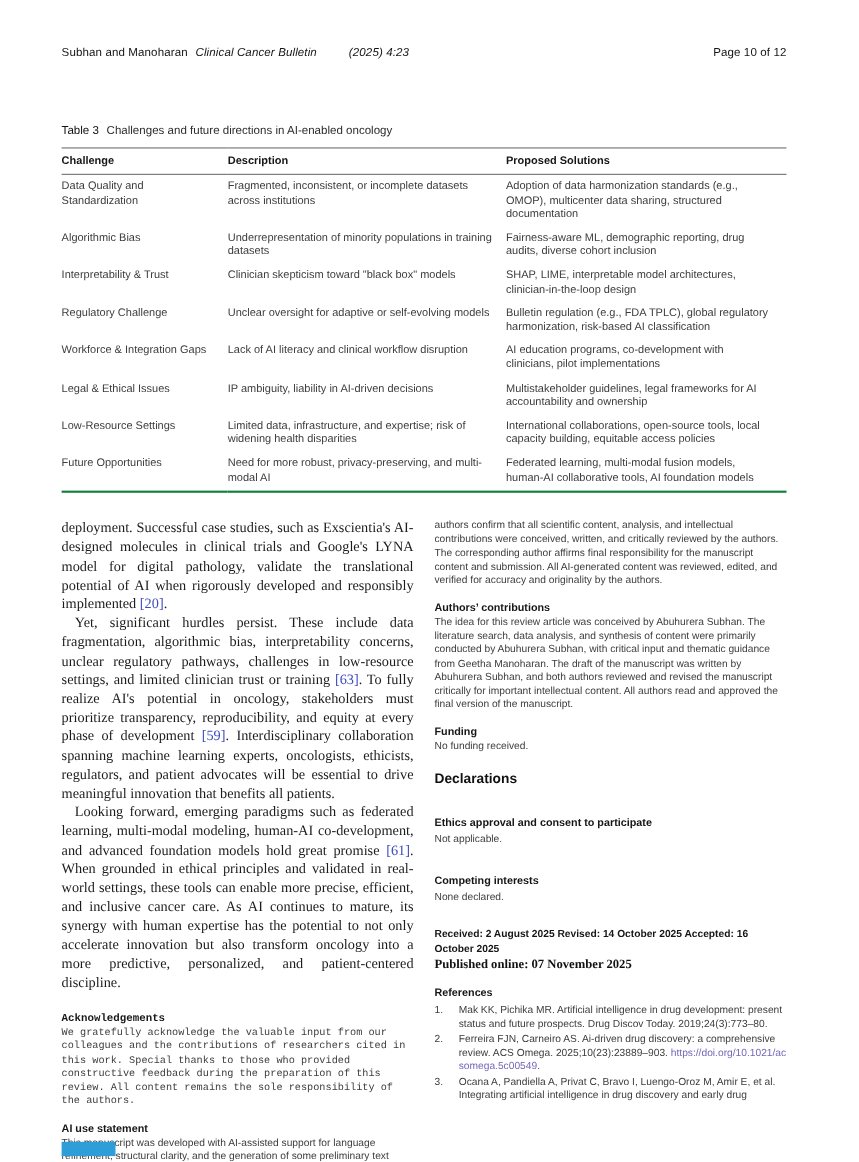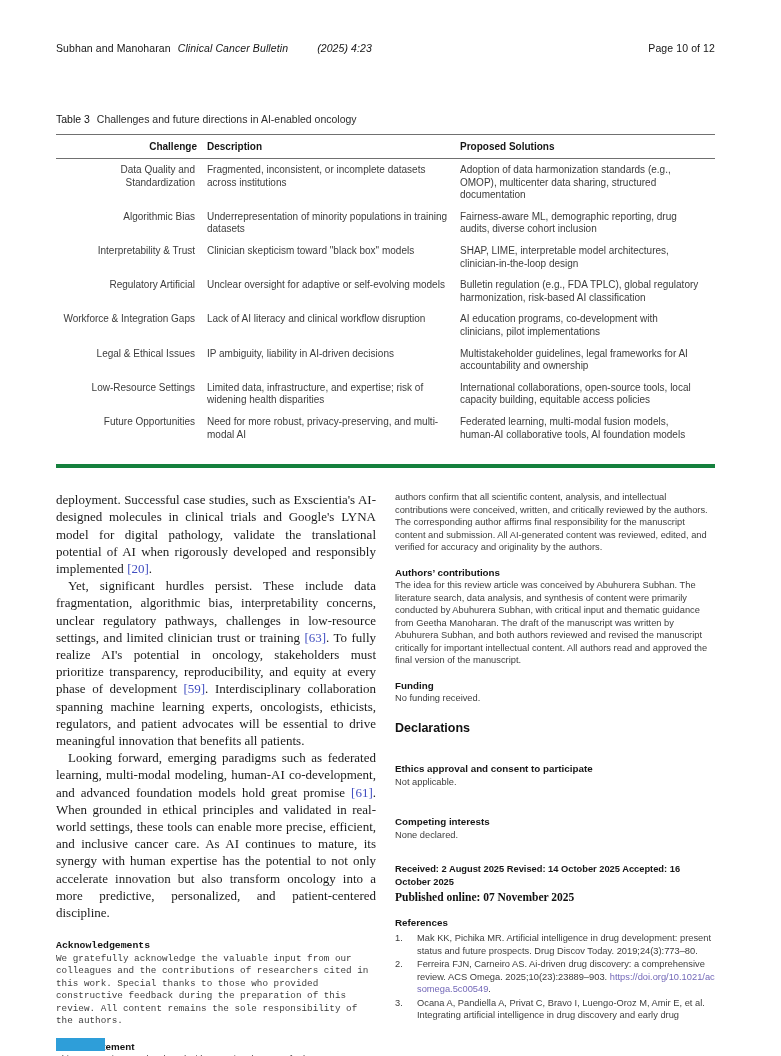--- a/index.html
+++ b/index.html
@@ -15,25 +15,25 @@
   .rh-journal { font-style:italic; margin-left:4px; }
   .rh-issue { font-style:italic; margin-left:26px; }
   
   .table-block { margin-top:59px; }
   .table-caption { font-size:10.5px; color:#2d2d2d; margin-bottom:9px; }
   .table-caption .tlabel { font-weight:normal; margin-right:7px; color:#111; }
   table { width:100%; border-collapse:collapse; font-size:10px; color:#3c3c3c; table-layout:fixed; }
   thead th { text-align:left; font-weight:bold; color:#161616;
     border-top:1px solid #707070; border-bottom:1px solid #707070;
     padding:6px 10px 6px 0; font-size:10px; }
-  th.c1, td.c1 { width:151px;text-align:right; }
+  th.c1, td.c1 { width:151px; }
   th.c2, td.c2 { width:253px; }
-  tbody { border-bottom:4px solid #15803d; }
+  tbody { border-bottom:2px solid #15803d; }
   tbody td { vertical-align:top; padding:5px 12px 4px 0; line-height:12.6px; }
-  tbody tr:last-child td { padding-bottom:23px;margin-left:27px; }
+  tbody tr:last-child td { padding-bottom:5px;margin-left:27px; }
   
   .columns { display:flex; gap:19px; margin-top:23px; }
   .col { width:320px; flex:none; }
   
   .bodytext p { font-family:"Liberation Serif", serif; font-size:13px; line-height:17.2px;
     text-align:justify; color:#1b1b1b; }
   .bodytext p.indent { text-indent:12px; }
   .cite { color:#3f4cc0; }
   .link { color:#7368b8; word-break:break-all; }
   
@@ -96,21 +96,21 @@
     <td class="c3">Fairness-aware ML, demographic reporting, drug audits, diverse cohort inclusion</td>
   </tr>
 
   <tr>
     <td class="c1">Interpretability &amp; Trust</td>
     <td class="c2">Clinician skepticism toward "black box" models</td>
     <td class="c3">SHAP, LIME, interpretable model architectures, clinician-in-the-loop design</td>
   </tr>
 
   <tr>
-    <td class="c1">Regulatory Artificial</td>
+    <td class="c1">Regulatory Challenge</td>
     <td class="c2">Unclear oversight for adaptive or self-evolving models</td>
     <td class="c3">Bulletin regulation (e.g., FDA TPLC), global regulatory harmonization, risk-based AI classification</td>
   </tr>
 
   <tr>
     <td class="c1">Workforce &amp; Integration Gaps</td>
     <td class="c2">Lack of AI literacy and clinical workflow disruption</td>
     <td class="c3">AI education programs, co-development with clinicians, pilot implementations</td>
   </tr>
 

